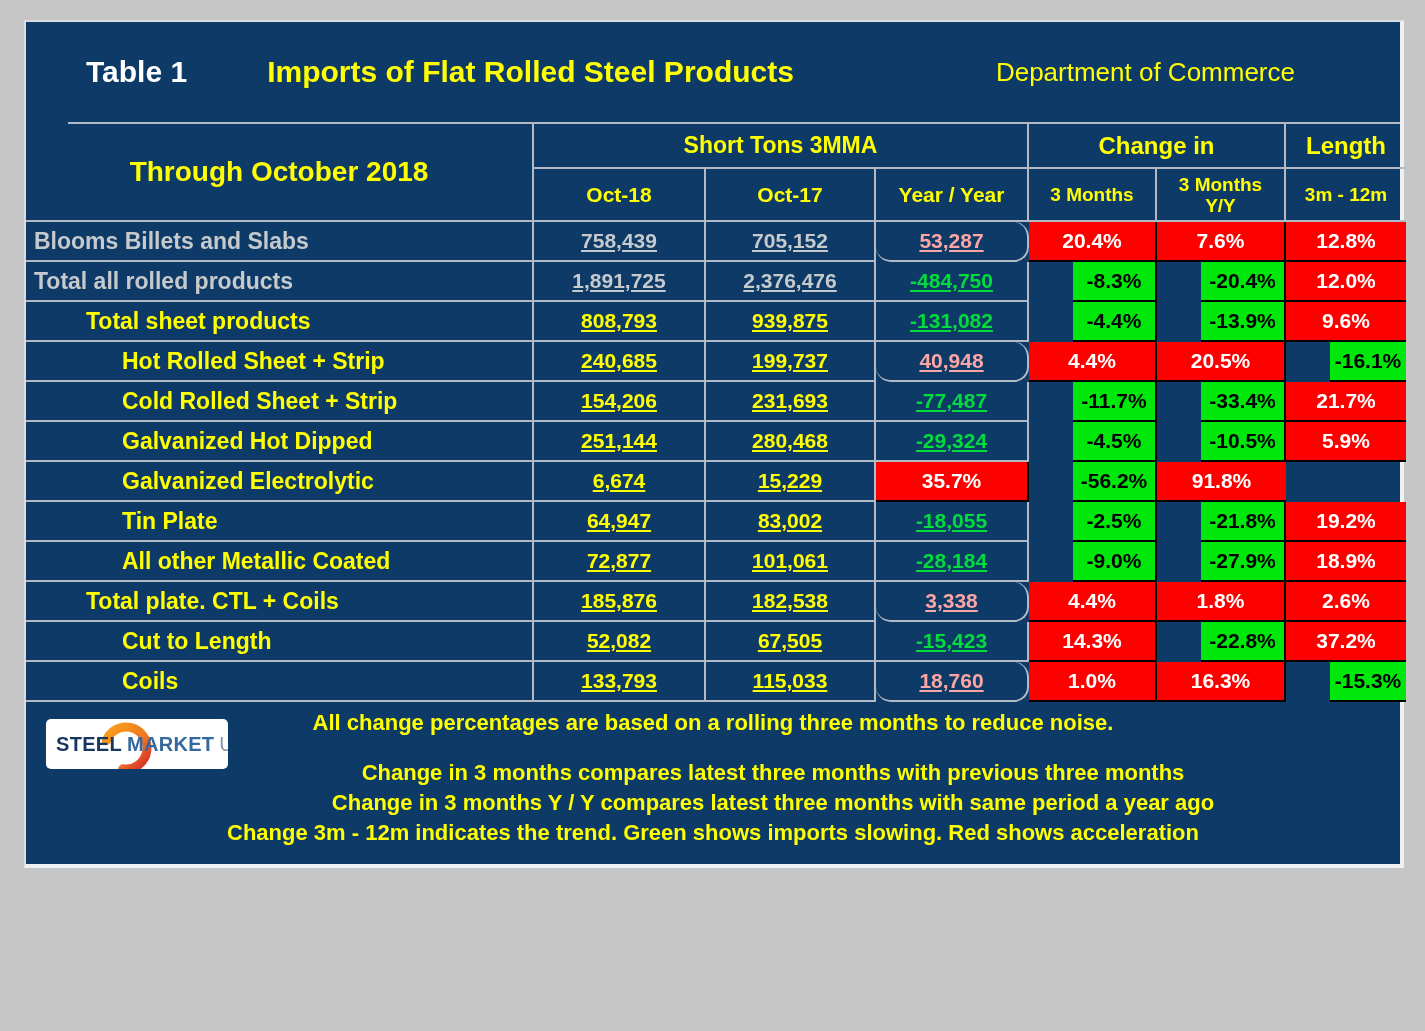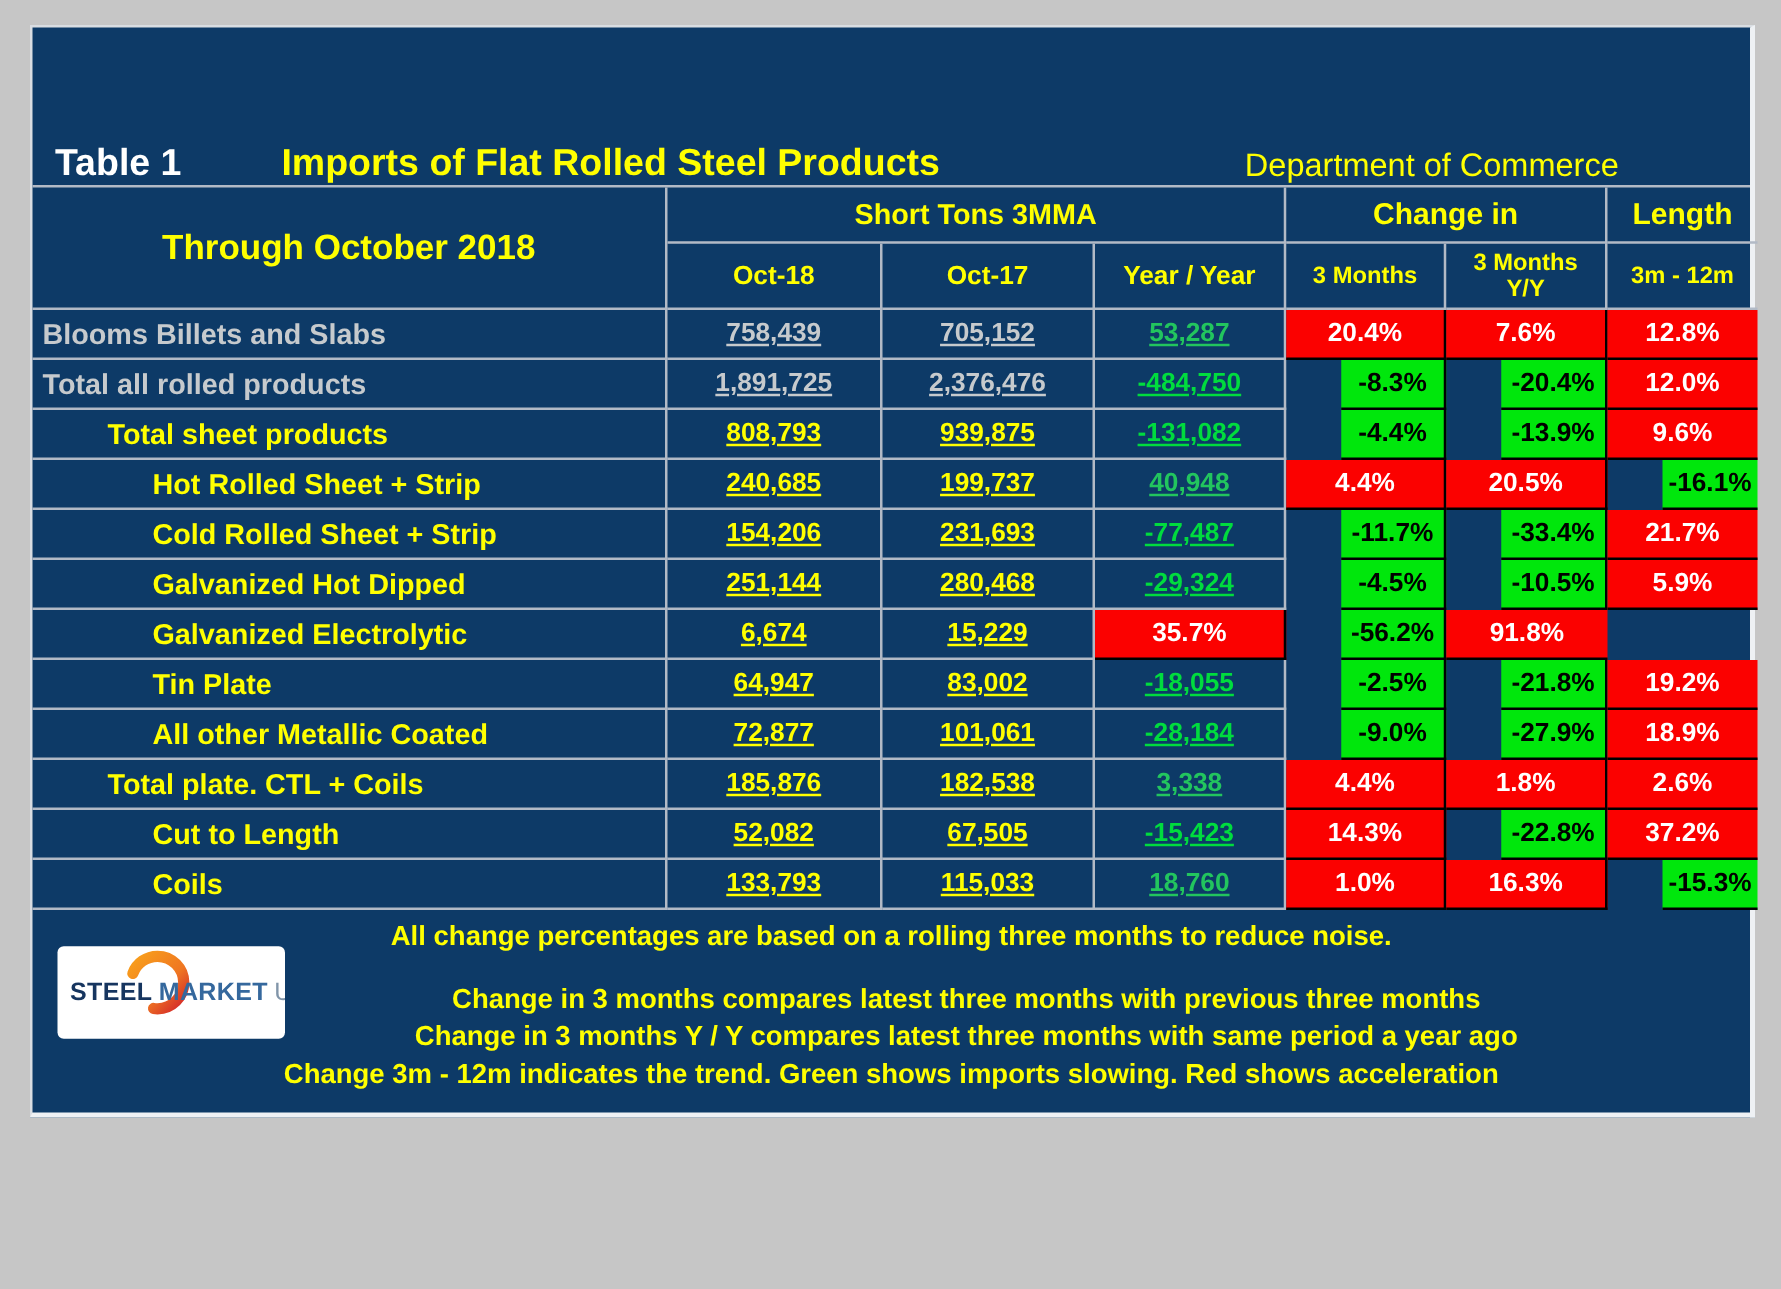--- a/index.html
+++ b/index.html
@@ -20,22 +20,23 @@
   }
   .sheet{
     position:absolute; left:24px; top:20px; width:1380px;
     background:var(--navy);
     border:2px solid #d9dde2;
     border-right:4px solid #eef1f4;
     border-bottom:4px solid #eef1f4;
   }
   
   .title-band{
-    height:128px; display:flex; align-items:flex-end;
+    height:102px; display:flex; align-items:center;
     border-bottom:2px solid var(--grid);
+    margin-left:42px;
   }
   .table-no{color:#ffffff;font-size:30px;font-weight:700;margin-left:18px;}
   .main-title{color:var(--yellow);font-size:30px;font-weight:700;margin-left:80px;}
   .source{color:var(--yellow);font-size:26px;font-weight:400;margin-left:auto;margin-right:105px;}
   
   .hdr{
     display:grid;
     grid-template-columns:508px 172px 170px 153px 128px 129px 120px;
     grid-template-rows:45px 53px;
   }
@@ -65,33 +66,33 @@
     border-right:2px solid var(--grid);
     border-bottom:2px solid var(--grid);
   }
   .label{justify-content:flex-start;font-size:23px;}
   .ind0{padding-left:8px;}
   .ind1{padding-left:60px;}
   .ind2{padding-left:96px;}
   .tone-silver{color:var(--silver);}
   .tone-yellow{color:var(--yellow);}
   .num{font-size:21px;text-decoration:underline;}
-  .yoy-red{color:#22c55e;}
+  .yoy-red{color:#fca5a5;border-radius:15px;}
   .yoy-green{color:#00dc3e;}
   .pct{font-size:21px;border-right:2px solid #000;border-bottom:2px solid #000;}
   .bg-red{background:var(--redcell);color:#ffffff;}
   .bg-green{background:var(--greencell);color:#000000;margin-left:44px;}
   .last{border-right:none;}
   
   .footer{height:162px;position:relative;padding-top:6px;}
   .note{color:var(--yellow);font-weight:700;font-size:22px;text-align:center;line-height:30px;}
   .note1{margin-bottom:20px;}
   .note2,.note3{transform:translateX(60px);}
   .logo{
-    position:absolute;left:20px;top:29px;width:182px;height:74px;
+    position:absolute;left:20px;top:17px;width:182px;height:50px;
     background:#ffffff;border-radius:5px;overflow:hidden;text-align:right;
   }
   .logo svg{position:absolute;left:51px;top:1px;}
   .logo-text{
     position:relative;z-index:2;height:100%;display:flex;align-items:center;
     padding-left:10px;font-size:20px;letter-spacing:.3px;white-space:nowrap;
   }
   .lg-steel{color:#16355f;font-weight:700;}
   .lg-market{color:#35689d;font-weight:600;margin-left:5px;}
   .lg-update{color:#8195a9;font-weight:400;margin-left:5px;}

